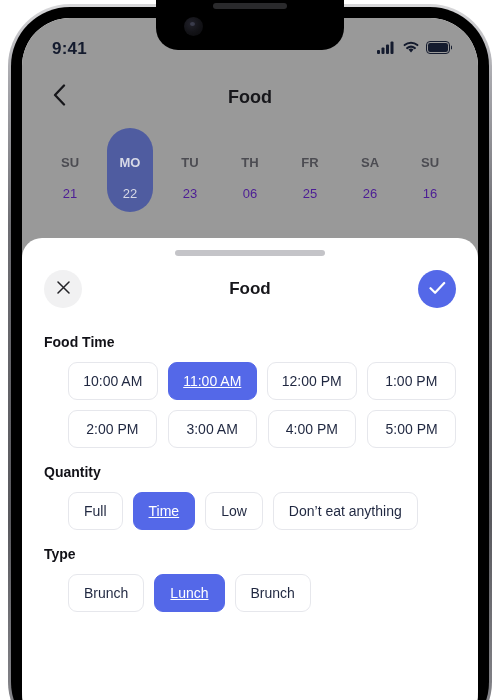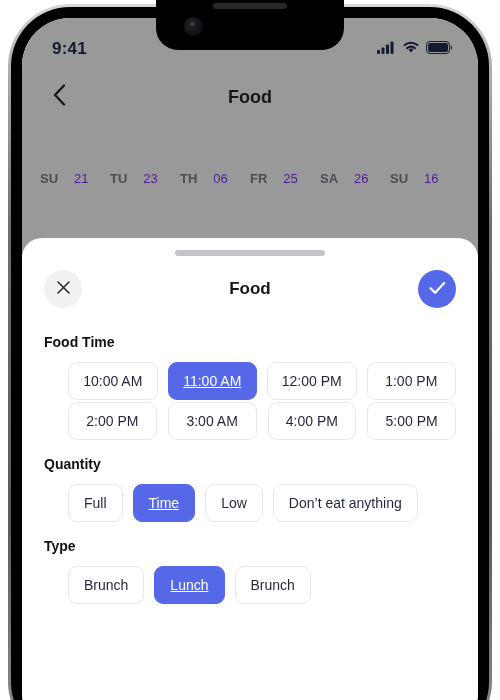--- a/index.html
+++ b/index.html
@@ -145,22 +145,23 @@
     height: 100px;
     display: flex;
     justify-content: space-between;
     padding: 0 18px;
     z-index: 10;
   }
   .day-cell {
     position: relative;
     flex: 1;
     display: flex;
-    flex-direction: row;
+    flex-direction: column;
     align-items: center;
+    justify-content: center;
     gap: 16px;
     padding: 14px 0;
   }
   .day-cell .pill {
     position: absolute;
     left: 50%;
     transform: translateX(-50%);
     top: 0;
     width: 46px;
     height: 84px;
@@ -311,20 +312,25 @@
         </span>
       </div>
       <div id="nav-title">Food</div>
     </div>
 
     <div id="week-strip">
         <div class="day-cell">
           <div class="day-dow">SU</div>
           <div class="day-num">21</div>
         </div>
+        <div class="day-cell selected">
+          <div class="pill"></div>
+          <div class="day-dow">MO</div>
+          <div class="day-num">22</div>
+        </div>
         <div class="day-cell">
           <div class="day-dow">TU</div>
           <div class="day-num">23</div>
         </div>
         <div class="day-cell">
           <div class="day-dow">TH</div>
           <div class="day-num">06</div>
         </div>
         <div class="day-cell">
           <div class="day-dow">FR</div>
@@ -365,21 +371,21 @@
 
     <div id="sections-container">
         <div class="section">
           <div class="section-label">Food Time</div>
           <div class="chip-row" id="food-time-row">
             <button class="chip">10:00 AM</button>
             <button class="chip selected">11:00 AM</button>
             <button class="chip">12:00 PM</button>
             <button class="chip">1:00 PM</button>
           </div>
-          <div class="chip-row" style="margin-top: 2px; gap: 11px;">
+          <div class="chip-row" style="margin-top: 10px; gap: 11px;">
             <button class="chip" style="flex: 1 1 0px; text-align: center; padding: 11px 4px;">2:00 PM</button>
             <button class="chip" style="flex: 1 1 0px; text-align: center; padding: 11px 4px;">3:00 AM</button>
             <button class="chip" style="flex: 1 1 0px; text-align: center; padding: 11px 4px;">4:00 PM</button>
             <button class="chip" style="flex: 1 1 0px; text-align: center; padding: 11px 4px;">5:00 PM</button>
           </div>
         </div>
         <div class="section">
           <div class="section-label">Quantity</div>
           <div class="chip-row">
             <button class="chip">Full</button>

